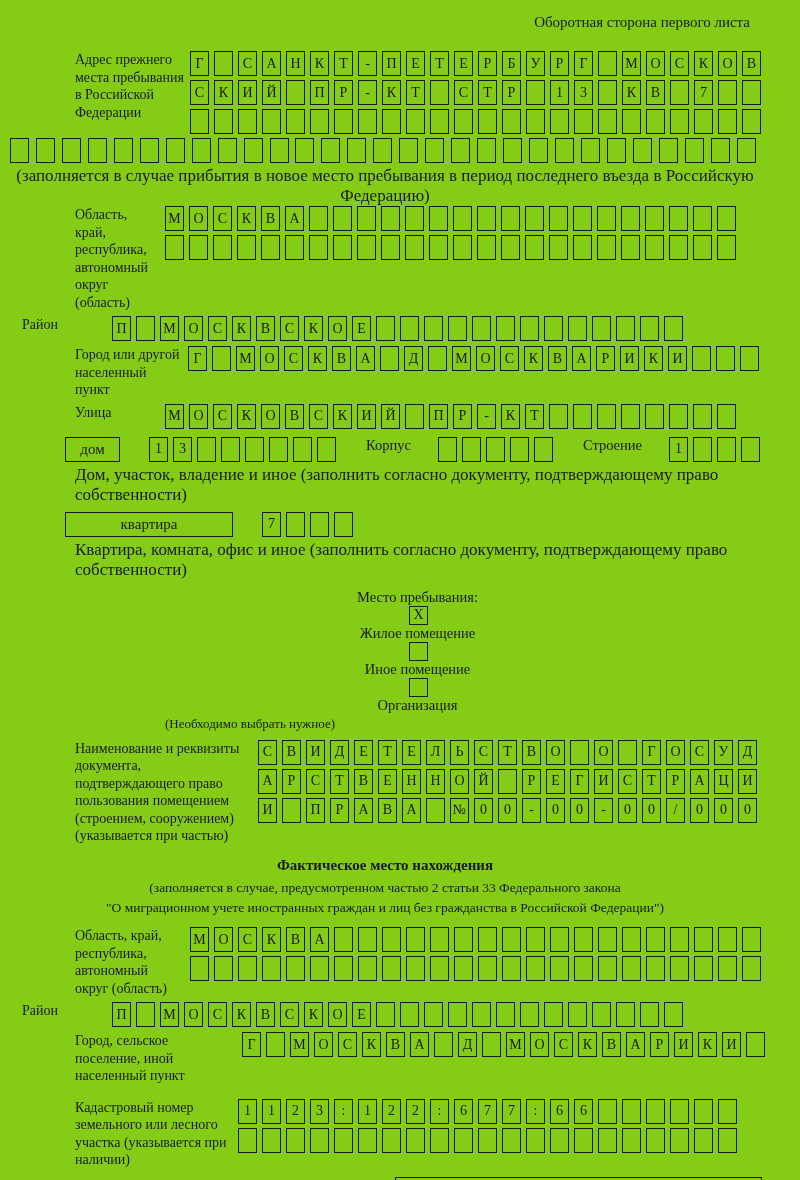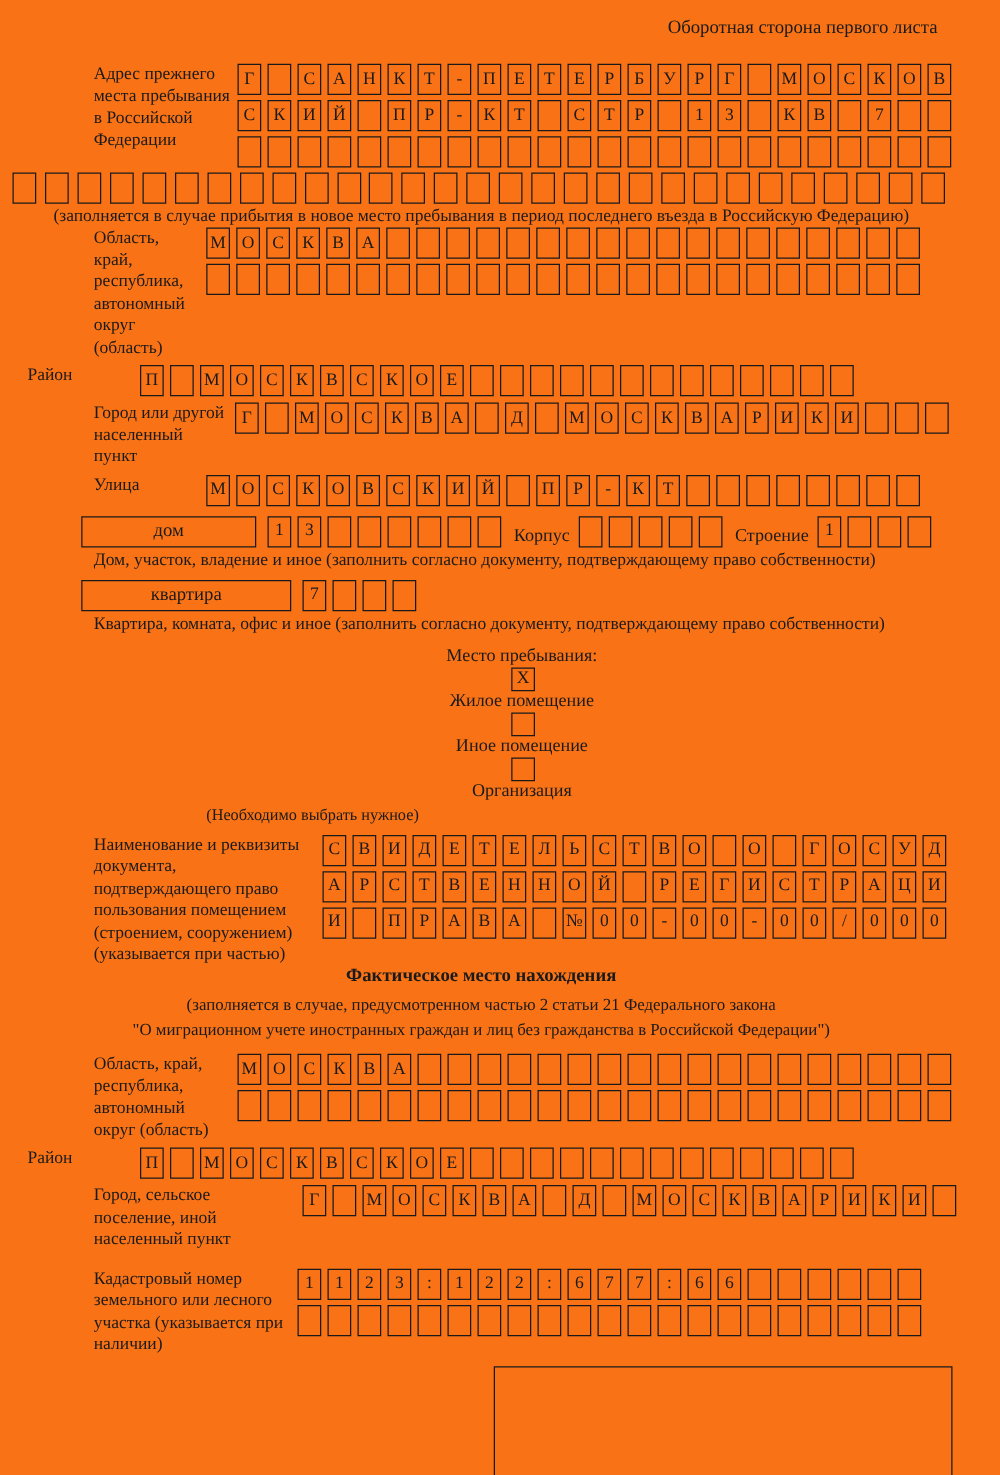--- a/index.html
+++ b/index.html
@@ -1,21 +1,21 @@
 <!DOCTYPE html>
 <html><head>
 <meta charset="utf-8">
 <style>
   * { box-sizing: border-box; }
   html,body { margin:0; padding:0; background:#ffffff; }
   .page {
     width:800px; height:1180px; position:relative; overflow:hidden;
     padding:14px 40px 0 10px;
     font-family:"Liberation Serif","DejaVu Serif",serif;
-    color:#1a1a1a; background:#f97316;
+    color:#1a1a1a; background:#84cc16;
   }
   .top-note { text-align:right; font-size:15px; padding-right:10px; }
 
   .cellrow { display:flex; gap:5px; }
   .cell {
     width:19px; height:25px; flex:0 0 19px;
     border:1.6px solid #1a1a1a;
     display:flex; align-items:center; justify-content:center;
     font-size:14px; line-height:1;
   }
@@ -28,40 +28,40 @@
   .w-district { width:90px;margin-left:12px; }
   .w-city1 { width:113px; }
   .w-street { width:90px; }
   .w-doc { width:183px; }
   .w-region2 { width:112px; margin-right:3px; }
   .w-city2 { width:167px; }
   .w-cad { width:163px; }
 
   .fullrow { width:746px; justify-content:space-between; gap:0; margin-top:4px; }
 
-  .caption { font-size:14px; }
+  .caption { font-size:17px; }
   .caption.center { text-align:center; margin-top:3px; }
   .sec-title { text-align:center; font-weight:bold; font-size:15.5px; margin:9px 0 7px; }
 
-  .houserow { display:flex; align-items:flex-end; margin-top:8px; margin-left:55px; }
+  .houserow { display:flex; align-items:flex-start; margin-top:8px; margin-left:55px;gap:20px; }
   .widebox {
     height:25px; border:1.8px solid #1a1a1a;
     display:flex; align-items:center; justify-content:center; font-size:15px;
   }
   .w-dom { width:140px; margin-right:9px; }
   .w-kv { width:168px; margin-right:9px; }
   .inline-label { font-size:14.5px; margin:0 7px 0 10px; }
   .row-caption { margin-left:65px; margin-top:3px; }
   .apt-caption { margin-left:65px; margin-top:3px; }
 
   .stayrow { display:flex; align-items:center; margin-top:9px; margin-left:65px; font-size:14.5px;flex-direction:column; }
   .stayrow .cell { margin:0 8px 0 10px; }
   .stay-note { margin-left:155px; margin-top:2px; font-size:13px; }
 
-  .subhead { text-align:center; font-weight:bold; font-size:15px; margin:0 0 4px; }
+  .subhead { text-align:center; font-weight:bold; font-size:15px; margin:12px 0 4px; }
   .subcap { text-align:center; font-size:13.5px; line-height:1.55; }
 
   .mark-box {
     width:367px; height:172px; border:1.8px solid #1a1a1a;
     margin-left:385px; margin-top:8px;
   }
   .mt5 { margin-top:5px; }
   .mt8 { margin-top:8px; }
   .mt14 { margin-top:14px; }
   .mt20 { margin-top:20px; }
@@ -459,21 +459,21 @@
           <div class="cell">0</div>
           <div class="cell">/</div>
           <div class="cell">0</div>
           <div class="cell">0</div>
           <div class="cell">0</div>
         </div>
     </div>
   </section>
 
   <div class="subhead">Фактическое место нахождения</div>
-  <div class="subcap">(заполняется в случае, предусмотренном частью 2 статьи 21 Федерального закона</div>
+  <div class="subcap">(заполняется в случае, предусмотренном частью 2 статьи 33 Федерального закона</div>
   <div class="subcap">"О миграционном учете иностранных граждан и лиц без гражданства в Российской Федерации")</div>
 
   <section class="field mt8">
     <div class="flabel w-region2">Область, край, республика, автономный округ (область)</div>
     <div class="rows">
       <div class="cellrow">
           <div class="cell">М</div>
           <div class="cell">О</div>
           <div class="cell">С</div>
           <div class="cell">К</div>

